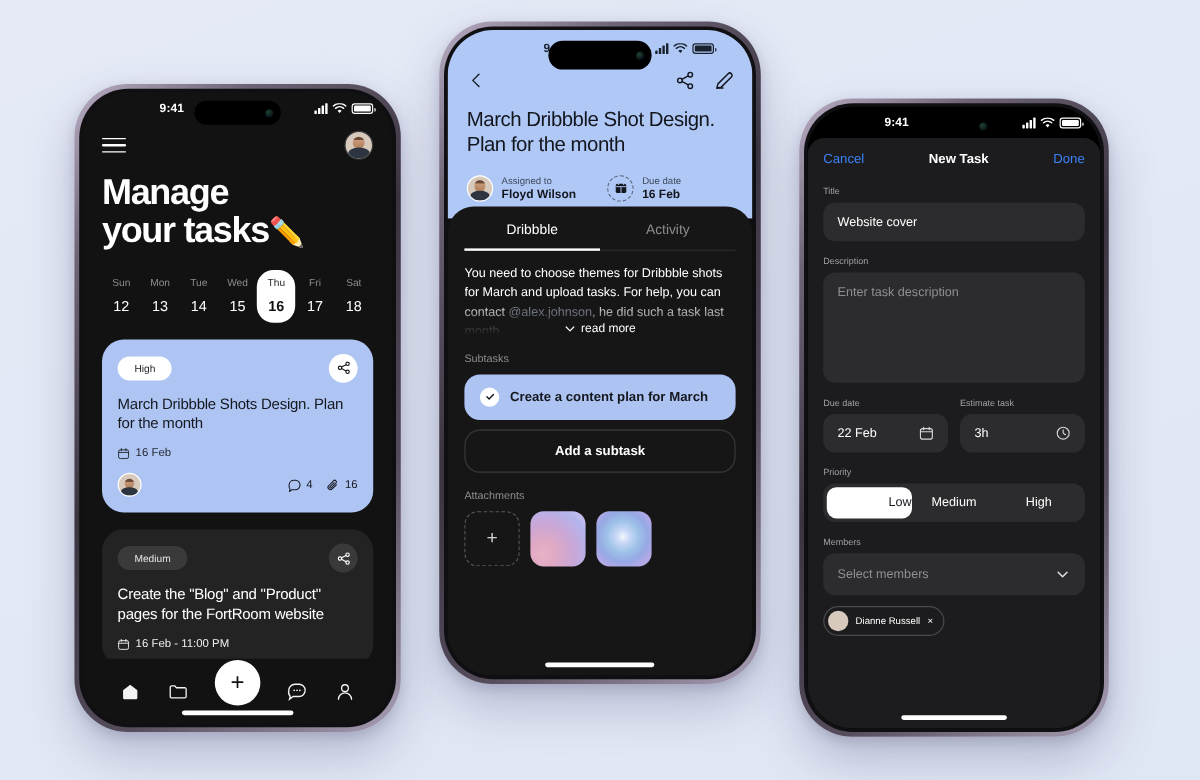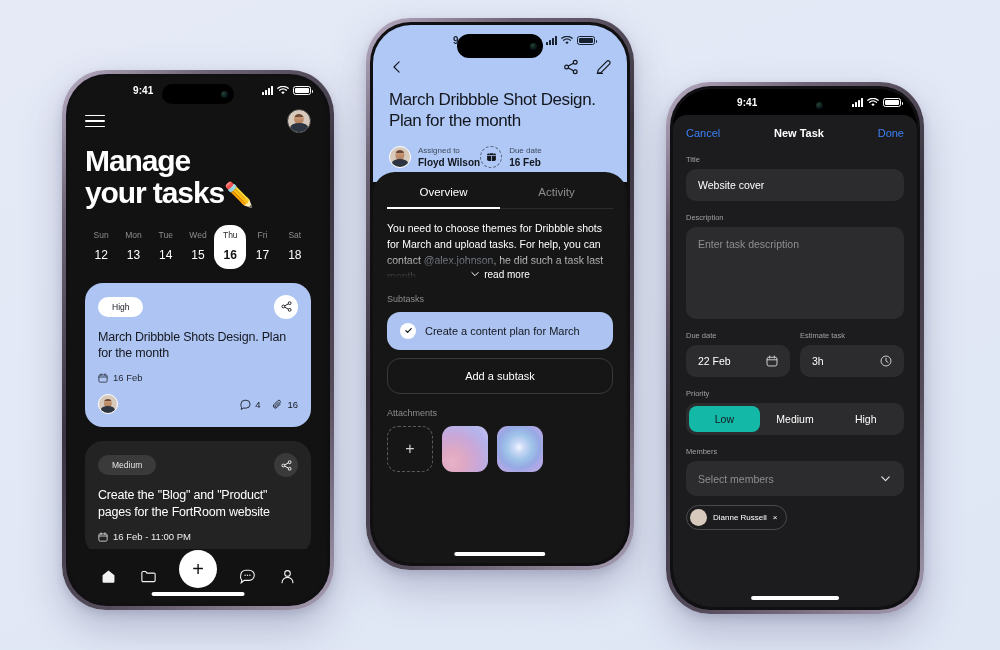--- a/index.html
+++ b/index.html
@@ -148,21 +148,21 @@
 
   
   #phone2 { left: 366px; top: 18px; width: 268px; height: 552px; }
   #phone2 .screen { background: #0f0f0f; color: #fff; display: flex; flex-direction: column; }
   #phone2 .notch { width: 86px; height: 24px; top: 9px; }
   #phone2 .statusbar { color: #18222f; height: 30px; }
   .p2-hero { background: #b0c8f6; color: #13161d; padding: 0 16px 14px; }
   .p2-hero-icons { display: flex; align-items: center; justify-content: space-between; padding-top: 4px; }
   .p2-hero-right { display: flex; align-items: center; gap: 16px; }
   .p2-hero h1 { font-size: 17px; line-height: 1.26; font-weight: 400; letter-spacing: -.4px; margin-top: 14px; }
-  .p2-meta { display: flex; margin-top: 14px; }
+  .p2-meta { display: flex; gap: 26px; margin-top: 14px; }
   .p2-meta-item { display: flex; align-items: center; gap: 7px; }
   .p2-meta-lbl { font-size: 8px; color: #3e4a5c; }
   .p2-meta-val { font-size: 10px; font-weight: bold; margin-top: 2px; }
   .dash-circle {
     width: 22px; height: 22px; border-radius: 50%;
     border: 1.2px dashed #5d6a80;
     display: flex; align-items: center; justify-content: center;
   }
   .p2-sheet {
     flex: 1; background: #161616; border-radius: 22px 22px 0 0;
@@ -184,21 +184,21 @@
     max-height: 58px; overflow: hidden;
   }
   .p2-desc .mention { color: #9aa3b2; }
   .read-more {
     display: flex; align-items: center; justify-content: center; gap: 4px;
     font-size: 10px; margin-top: -10px; position: relative; z-index: 2;
   }
   .sec-lbl { font-size: 9px; color: #8d8d8d; margin-top: 14px; }
   .subtask {
     border-radius: 13px; padding: 11px 13px; margin-top: 8px;
-    display: flex; align-items: center; gap: 9px; font-size: 11px;
+    display: flex; align-items: center; gap: 9px; font-size: 11px; font-weight: bold;
   }
   .subtask.done { background: #adc4f3; color: #14171e; }
   .subtask.add {
     border: 1px solid #3a3a3a; justify-content: center; color: #fff; background: transparent;
   }
   .check-circle {
     width: 16px; height: 16px; border-radius: 50%; background: #fff;
     display: flex; align-items: center; justify-content: center; flex-shrink: 0;
   }
   .atts { display: flex; gap: 9px; margin-top: 8px; }
@@ -240,21 +240,21 @@
   }
   .row2 { display: flex; gap: 10px; }
   .row2 > div { flex: 1; }
   .f-input.with-ic { display: flex; align-items: center; justify-content: space-between; }
   .seg {
     display: flex; background: #2c2c2e; border-radius: 10px; padding: 3px;
   }
   .seg-item {
     flex: 1; text-align: center; font-size: 10.5px; padding: 7px 0; border-radius: 8px; color: #fff;
   }
-  .seg-item.active { background: #14b8a6; color: #14171e; }
+  .seg-item.active { background: #ffffff; color: #14171e; text-align: right; }
   .f-select {
     background: #2c2c2e; border-radius: 10px; padding: 11px 12px;
     font-size: 10.5px; color: #8e8e93;
     display: flex; align-items: flex-end; justify-content: space-between;
   }
   .member-pill {
     display: inline-flex; align-items: center; gap: 6px; margin-top: 9px;
     border: 1px solid #4a4a4d; border-radius: 20px; padding: 3px 9px 3px 3px;
     font-size: 8px;
   }
@@ -507,21 +507,21 @@
           <div>
             <div class="p2-meta-lbl">Due date</div>
             <div class="p2-meta-val">16 Feb</div>
           </div>
         </div>
       </div>
     </div>
 
     <div class="p2-sheet">
       <div class="p2-tabs">
-        <div class="p2-tab active">Overview</div>
+        <div class="p2-tab active">Dribbble</div>
         <div class="p2-tab">Activity</div>
       </div>
 
       <div class="p2-desc">
         <span>You need to choose themes for Dribbble shots for March and upload tasks. For help, you can contact </span><span class="mention">@alex.johnson</span><span>, he did such a task last month</span>
       </div>
       <div class="read-more">
         <svg width="10" height="10" viewBox="0 0 12 12">
               <path d="M2.2 4.2 6 8l3.8-3.8" fill="none" stroke="#fff" stroke-width="1.2" stroke-linecap="round" stroke-linejoin="round"></path>
             </svg>

